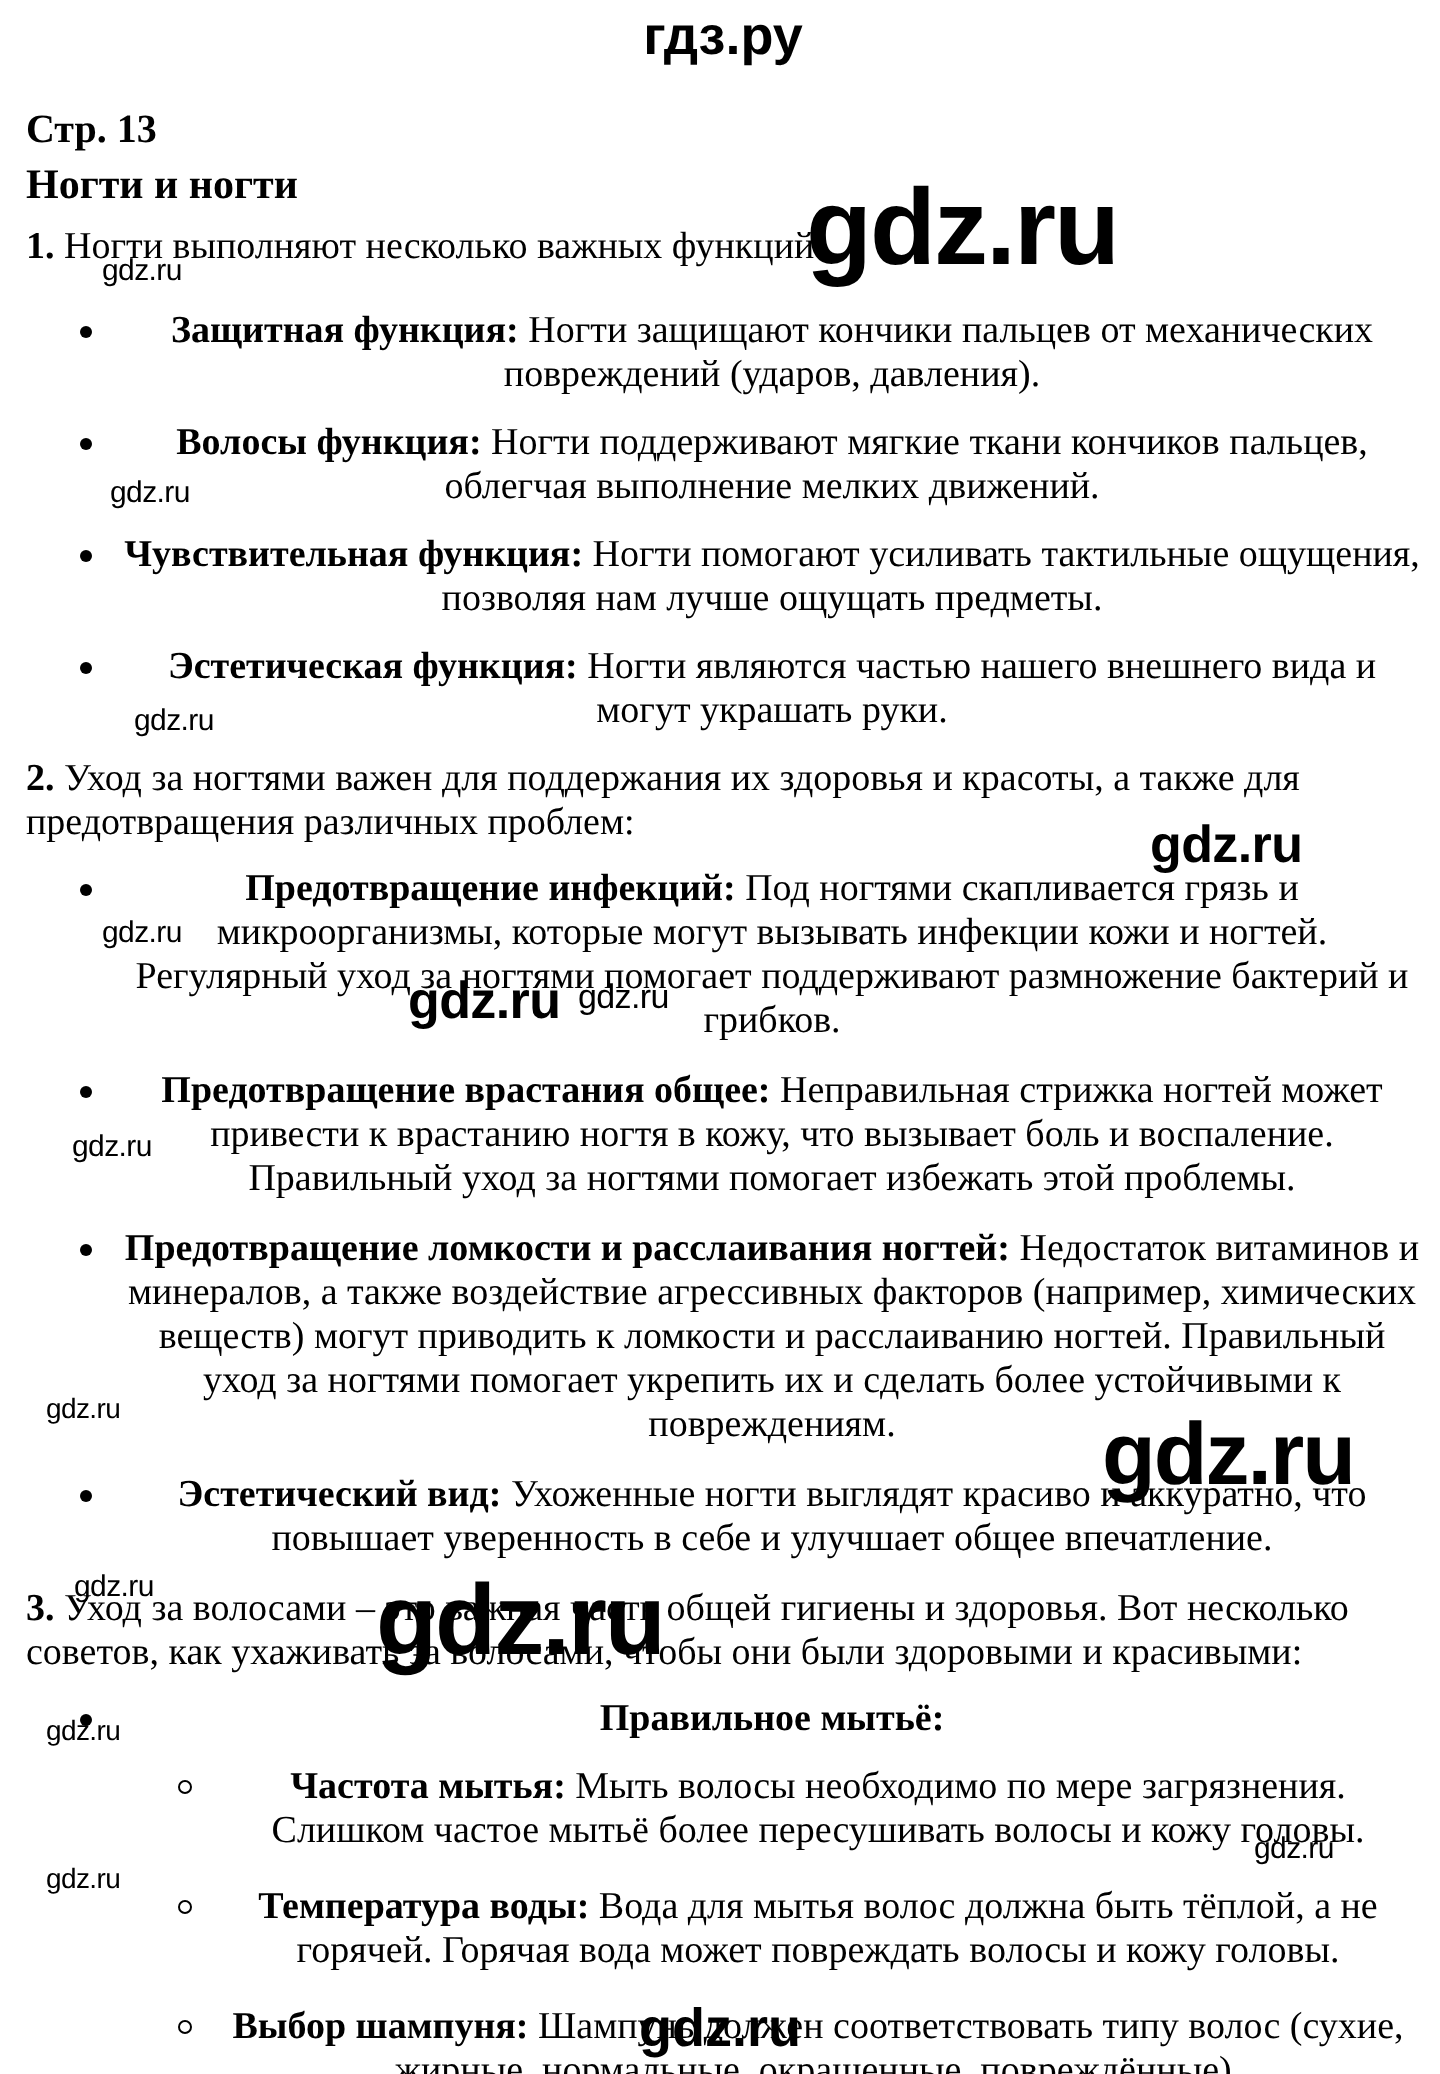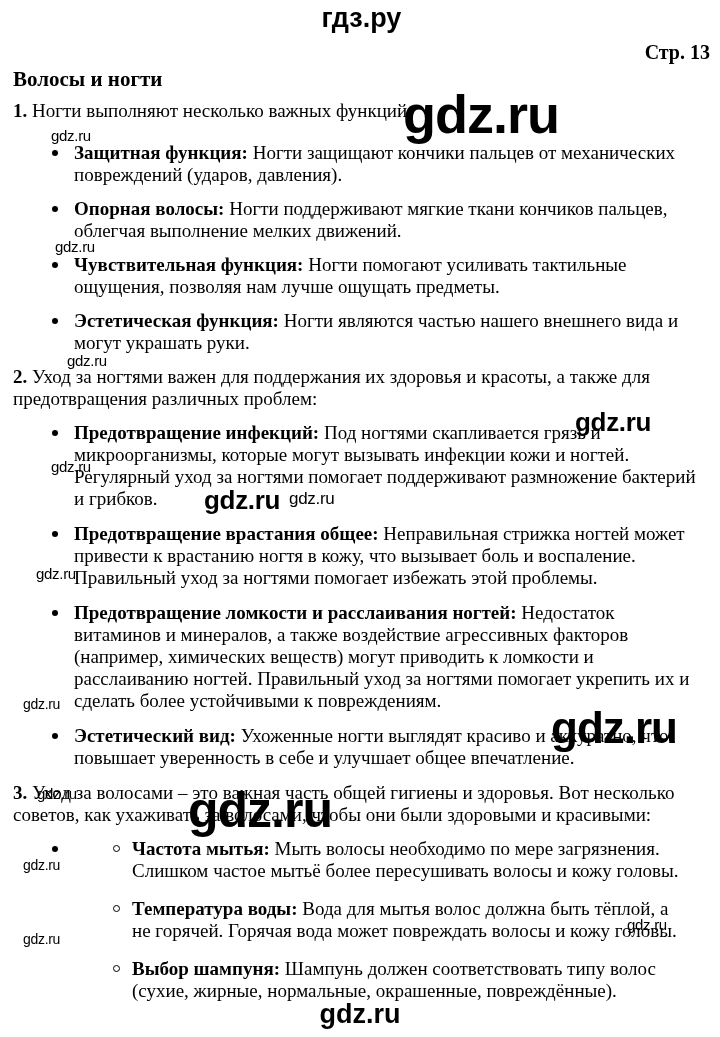--- a/index.html
+++ b/index.html
@@ -2,27 +2,27 @@
 <html><head>
 <meta charset="utf-8">
 <style>
   html,body{margin:0;padding:0;background:#ffffff;}
   body{width:720px;height:1037px;overflow:hidden;
        font-family:"Liberation Serif",serif;font-size:19px;line-height:22px;color:#000;}
   .page{position:relative;width:720px;height:1037px;box-sizing:border-box;
         padding:0 10px 2px 13px;overflow:hidden;background:#fff;}
   .logo{text-align:center;font-family:"Liberation Sans",sans-serif;font-weight:bold;
         font-size:27px;line-height:32px;padding-top:2px;letter-spacing:0px;}
-  .page-label{font-weight:bold;font-size:20px;line-height:22px;margin-top:7px;text-align:right;}
+  .page-label{font-weight:bold;font-size:20px;line-height:22px;margin-top:20px;}
   .title{font-weight:bold;font-size:21px;line-height:23px;margin:5px 0 0 0;}
   p.para{margin:9px 0 11px 0;}
   p.p1{margin-bottom:20px;}
   p.p2{margin-top:8px;}
   p.p3{margin-top:0;}
-  ul{list-style:none;margin:12px;padding:0 0 0 49px;}
+  ul{list-style:none;margin:0;padding:0 0 0 49px;text-align:center;}
   li{position:relative;margin-bottom:12px;}
   ul.l2 li{margin-bottom:13px;}
   li::before{content:"";position:absolute;left:-22px;top:8px;width:6px;height:6px;
              background:#000;border-radius:50%;}
   ul.sub{padding-left:46px;margin-top:12px;}
   ul.sub li{margin-bottom:16px;}
   ul.sub li::before{background:#fff;border:1.3px solid #000;width:5px;height:5px;top:7px;left:-19px;}
   b{font-weight:bold;}
   .wm{position:absolute;font-family:"Liberation Sans",sans-serif;line-height:1;
       white-space:nowrap;color:#000;letter-spacing:-0.3px;}
@@ -33,44 +33,44 @@
 </style>
 </head>
 <body>
 
 <div class="page">
 
   <div class="logo">гдз.ру</div>
 
   <div class="page-label">Стр. 13</div>
 
-  <div class="title">Волосы и ногти</div>
+  <div class="title">Ногти и ногти</div>
 
   <p class="para p1"><b>1.</b><span> Ногти выполняют несколько важных функций:</span></p>
 
   <ul class="l1">
     <li><b>Защитная функция:</b><span> Ногти защищают кончики пальцев от механических повреждений (ударов, давления).</span></li>
-    <li><b>Опорная волосы:</b><span> Ногти поддерживают мягкие ткани кончиков пальцев, облегчая выполнение мелких движений.</span></li>
+    <li><b>Волосы функция:</b><span> Ногти поддерживают мягкие ткани кончиков пальцев, облегчая выполнение мелких движений.</span></li>
     <li><b>Чувствительная функция:</b><span> Ногти помогают усиливать тактильные ощущения, позволяя нам лучше ощущать предметы.</span></li>
     <li><b>Эстетическая функция:</b><span> Ногти являются частью нашего внешнего вида и могут украшать руки.</span></li>
   </ul>
 
   <p class="para p2"><b>2.</b><span> Уход за ногтями важен для поддержания их здоровья и красоты, а также для предотвращения различных проблем:</span></p>
 
   <ul class="l1 l2">
     <li><b>Предотвращение инфекций:</b><span> Под ногтями скапливается грязь и микроорганизмы, которые могут вызывать инфекции кожи и ногтей. Регулярный уход за ногтями помогает поддерживают размножение бактерий и грибков.</span></li>
     <li><b>Предотвращение врастания общее:</b><span> Неправильная стрижка ногтей может привести к врастанию ногтя в кожу, что вызывает боль и воспаление. Правильный уход за ногтями помогает избежать этой проблемы.</span></li>
     <li><b>Предотвращение ломкости и расслаивания ногтей:</b><span> Недостаток витаминов и минералов, а также воздействие агрессивных факторов (например, химических веществ) могут приводить к ломкости и расслаиванию ногтей. Правильный уход за ногтями помогает укрепить их и сделать более устойчивыми к повреждениям.</span></li>
     <li><b>Эстетический вид:</b><span> Ухоженные ногти выглядят красиво и аккуратно, что повышает уверенность в себе и улучшает общее впечатление.</span></li>
   </ul>
 
   <p class="para p3"><b>3.</b><span> Уход за волосами – это важная часть общей гигиены и здоровья. Вот несколько советов, как ухаживать за волосами, чтобы они были здоровыми и красивыми:</span></p>
 
   <ul class="l1">
-    <li>
+    <li><b>Правильное мытьё:</b>
       <ul class="sub">
         <li><b>Частота мытья:</b><span> Мыть волосы необходимо по мере загрязнения. Слишком частое мытьё более пересушивать волосы и кожу головы.</span></li>
         <li><b>Температура воды:</b><span> Вода для мытья волос должна быть тёплой, а не горячей. Горячая вода может повреждать волосы и кожу головы.</span></li>
         <li><b>Выбор шампуня:</b><span> Шампунь должен соответствовать типу волос (сухие, жирные, нормальные, окрашенные, повреждённые).</span></li>
       </ul>
     </li>
   </ul>
 
   <span class="wm b xl" style="left:403px;top:87px;font-size:54px;">gdz.ru</span>
   <span class="wm" style="left:51px;top:128px;font-size:15px;">gdz.ru</span>

